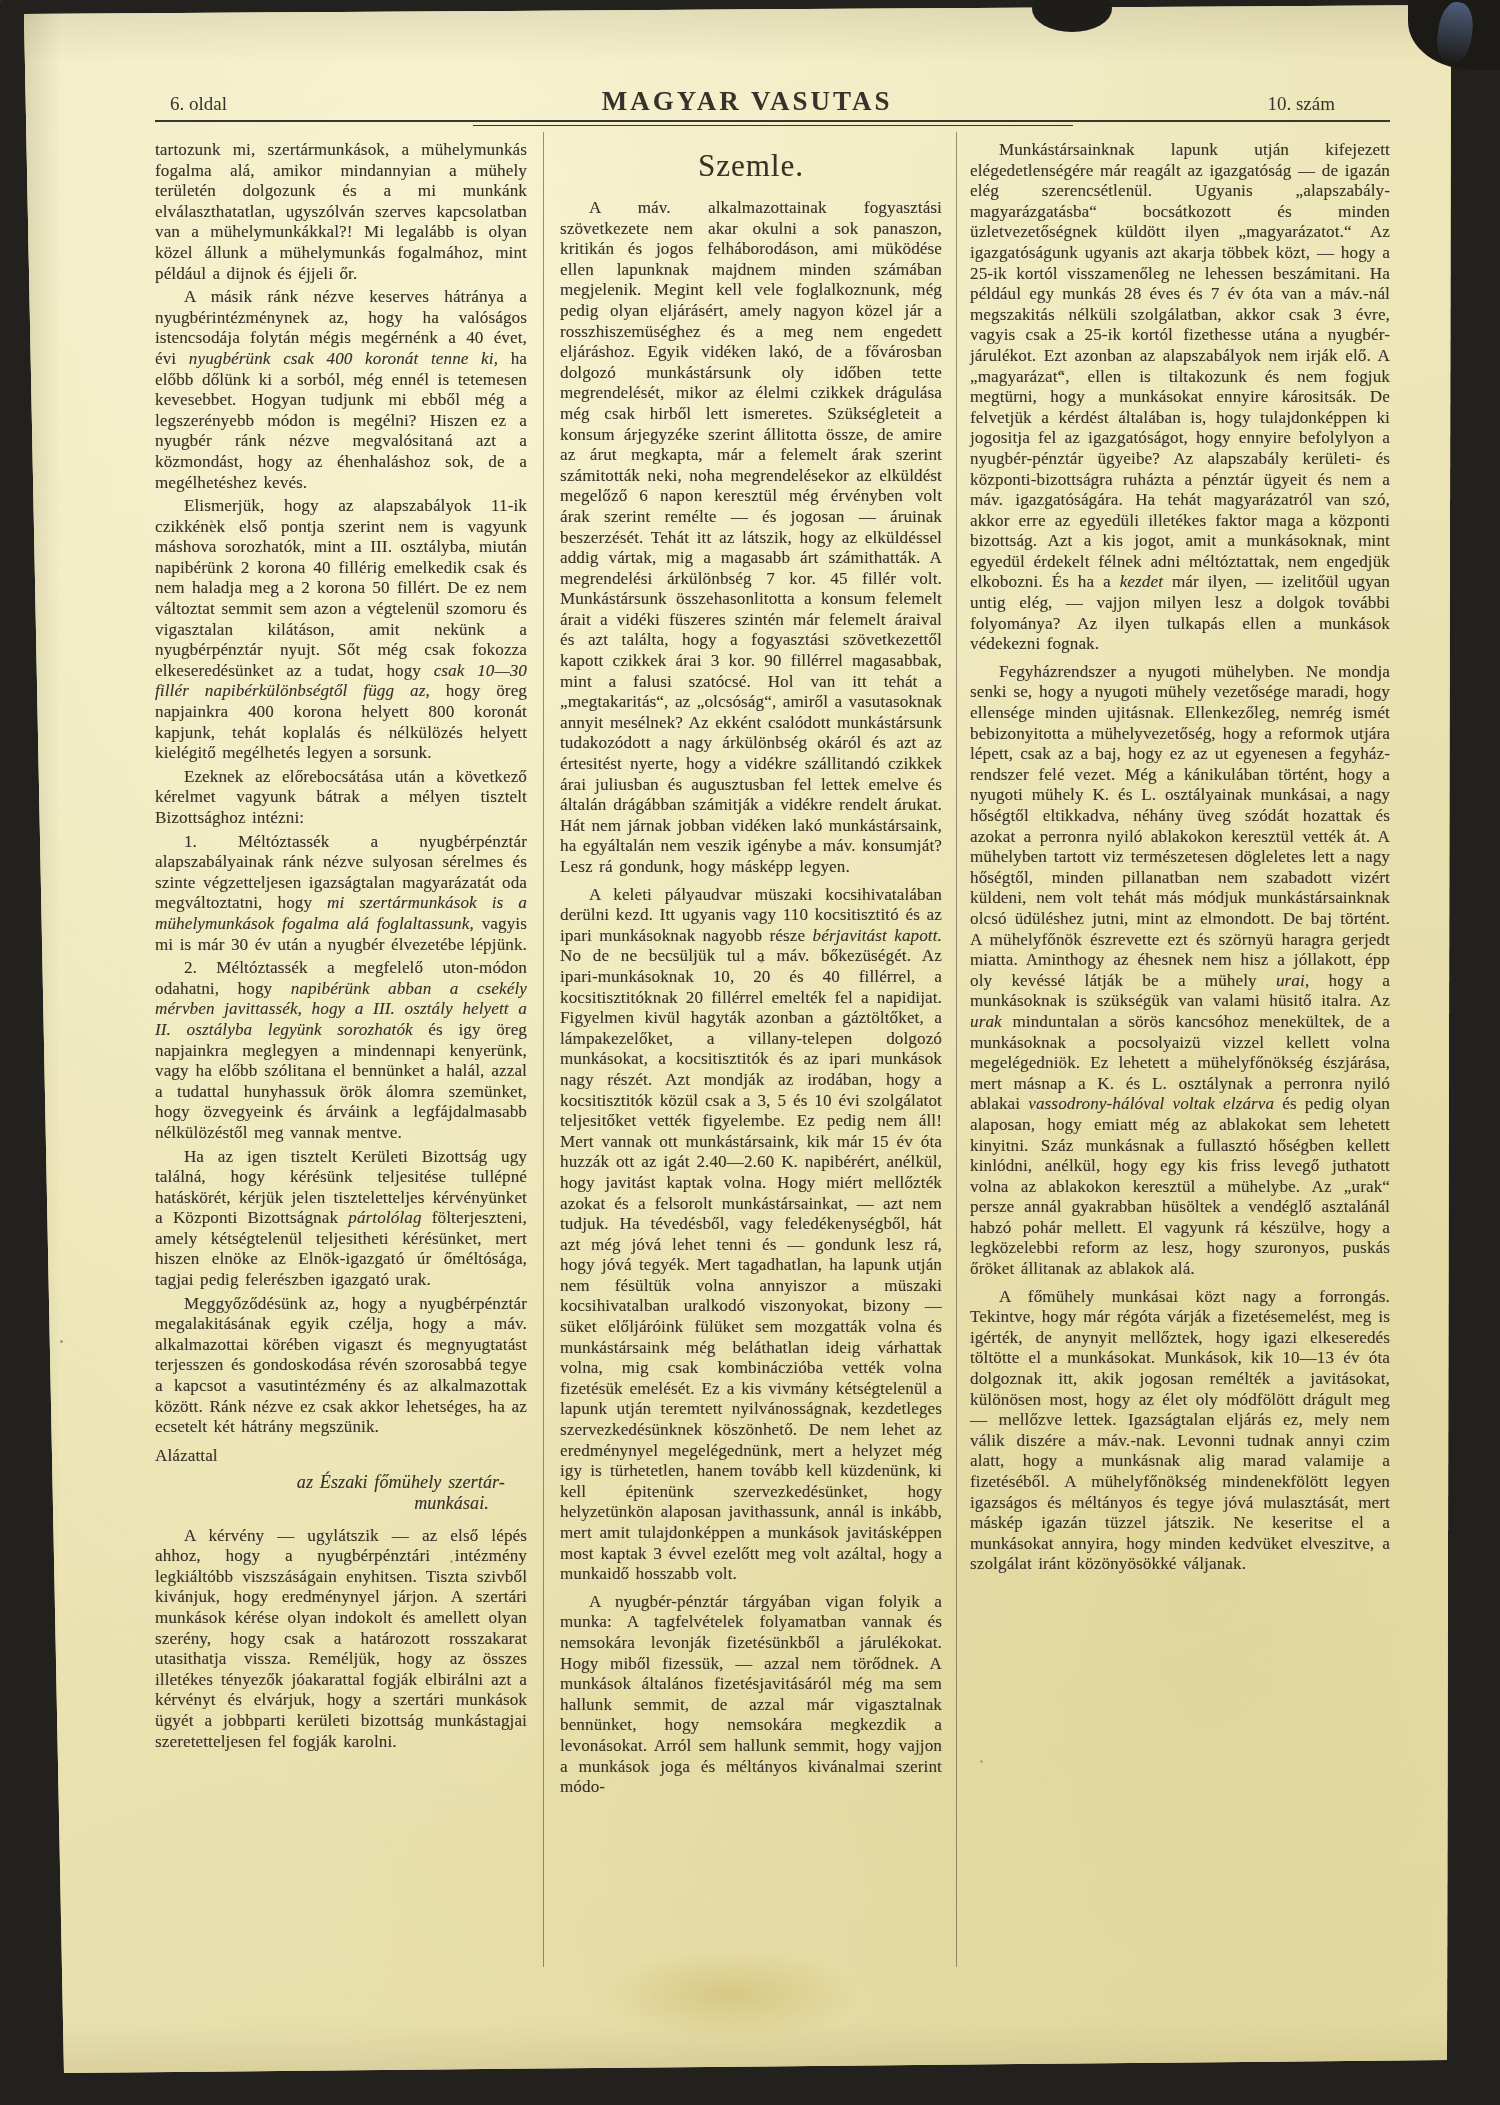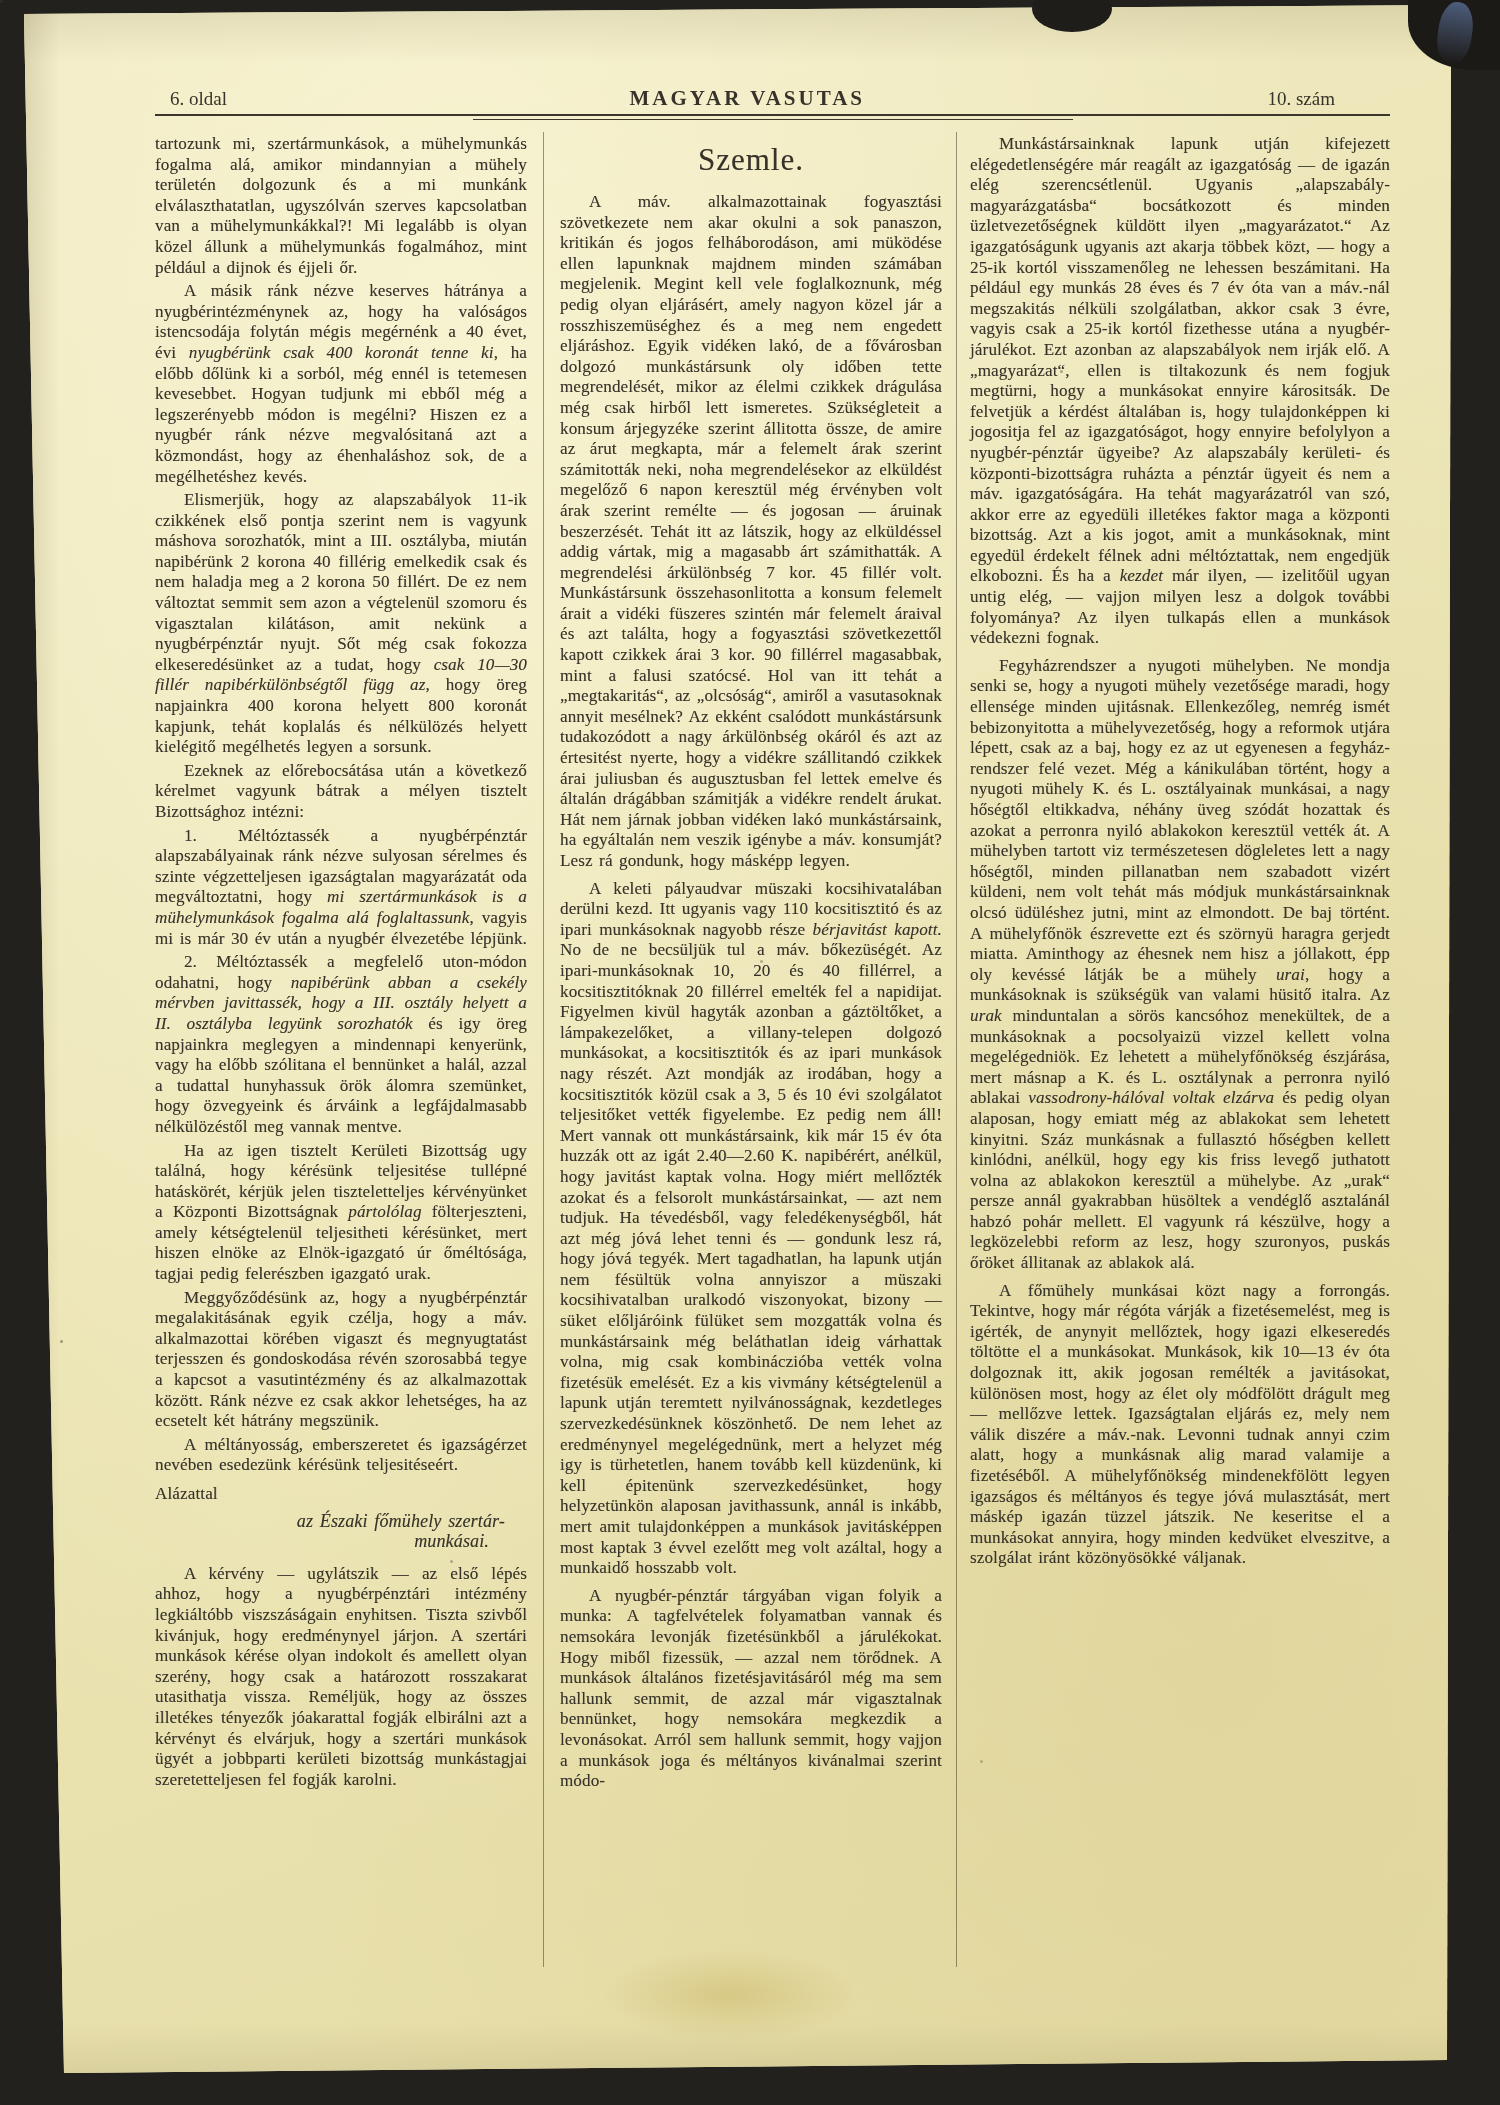--- a/index.html
+++ b/index.html
@@ -32,21 +32,21 @@
   .blob-blue{left:1438px;top:2px;width:34px;height:62px;background:linear-gradient(180deg,#55688c,rgba(85,104,140,0));border-radius:45%;opacity:.85;transform:rotate(8deg);}
   .stain{left:590px;top:1945px;width:280px;height:100px;position:absolute;
     background:radial-gradient(ellipse at center, rgba(185,155,62,.30), transparent 65%);}
   .speck{position:absolute;width:3px;height:3px;border-radius:50%;background:rgba(62,55,38,.55);
     box-shadow: 210px 520px 0 rgba(62,55,38,.4), 760px 960px 0 rgba(62,55,38,.35),
       1060px 370px 0 rgba(62,55,38,.4), 450px 1560px 0 rgba(62,55,38,.35),
       60px 1340px 0 rgba(62,55,38,.45), 980px 1760px 0 rgba(62,55,38,.3);}
   .content{position:absolute;left:155px;top:86px;width:1235px;color:var(--ink,#37332a);}
   .header{display:flex;justify-content:space-between;align-items:baseline;padding:0 55px 0 15px;}
   .header .lbl{font-size:19px;}
-  .masthead{font-size:21px;font-weight:bold;letter-spacing:3px;}
+  .masthead{font-size:27px;font-weight:bold;letter-spacing:3px;}
   .rule-main{height:2px;background:#3a362b;margin-top:3px;}
   .rule-sub{height:1px;background:#3a362b;width:600px;margin:3px auto 0;}
   .cols{display:flex;margin-top:14px;}
   .col{font-size:17px;line-height:20.6px;word-spacing:2px;letter-spacing:.15px;
        text-shadow:.3px .3px 0 rgba(55,51,42,.35);}
   .col1{width:372px;margin-right:33px;}
   .col2{width:382px;margin-right:28px;}
   .col3{width:420px;}
   .vrule{position:absolute;width:1px;top:46px;height:1835px;background:rgba(72,64,44,.55);}
   .vrule1{left:388px;}
@@ -84,21 +84,20 @@
   <div class="cols">
     <div class="col col1">
         <p class="blk body body-noindent"><span>tartozunk mi, szertármunkások, a mühelymunkás fogalma alá, amikor mindannyian a mühely területén dolgozunk és a mi munkánk elválaszthatatlan, ugyszólván szerves kapcsolatban van a mühelymunkákkal?! Mi legalább is olyan közel állunk a mühelymunkás fogalmához, mint például a dijnok és éjjeli őr.</span></p>
         <p class="blk body"><span>A másik ránk nézve keserves hátránya a nyugbérintézménynek az, hogy ha valóságos istencsodája folytán mégis megérnénk a 40 évet, évi </span><span class="em">nyugbérünk csak 400 koronát tenne ki</span><span>, ha előbb dőlünk ki a sorból, még ennél is tetemesen kevesebbet. Hogyan tudjunk mi ebből még a legszerényebb módon is megélni? Hiszen ez a nyugbér ránk nézve megvalósitaná azt a közmondást, hogy az éhenhaláshoz sok, de a megélhetéshez kevés.</span></p>
         <p class="blk body"><span>Elismerjük, hogy az alapszabályok 11-ik czikkének első pontja szerint nem is vagyunk máshova sorozhatók, mint a III. osztályba, miután napibérünk 2 korona 40 fillérig emelkedik csak és nem haladja meg a 2 korona 50 fillért. De ez nem változtat semmit sem azon a végtelenül szomoru és vigasztalan kilátáson, amit nekünk a nyugbérpénztár nyujt. Sőt még csak fokozza elkeseredésünket az a tudat, hogy </span><span class="em">csak 10—30 fillér napibérkülönbségtől függ az</span><span>, hogy öreg napjainkra 400 korona helyett 800 koronát kapjunk, tehát koplalás és nélkülözés helyett kielégitő megélhetés legyen a sorsunk.</span></p>
         <p class="blk body"><span>Ezeknek az előrebocsátása után a következő kérelmet vagyunk bátrak a mélyen tisztelt Bizottsághoz intézni:</span></p>
         <p class="blk body"><span>1. Méltóztassék a nyugbérpénztár alapszabályainak ránk nézve sulyosan sérelmes és szinte végzetteljesen igazságtalan magyarázatát oda megváltoztatni, hogy </span><span class="em">mi szertármunkások is a mühelymunkások fogalma alá foglaltassunk</span><span>, vagyis mi is már 30 év után a nyugbér élvezetébe lépjünk.</span></p>
         <p class="blk body"><span>2. Méltóztassék a megfelelő uton-módon odahatni, hogy </span><span class="em">napibérünk abban a csekély mérvben javittassék, hogy a III. osztály helyett a II. osztályba legyünk sorozhatók</span><span> és igy öreg napjainkra meglegyen a mindennapi kenyerünk, vagy ha előbb szólitana el bennünket a halál, azzal a tudattal hunyhassuk örök álomra szemünket, hogy özvegyeink és árváink a legfájdalmasabb nélkülözéstől meg vannak mentve.</span></p>
         <p class="blk body"><span>Ha az igen tisztelt Kerületi Bizottság ugy találná, hogy kérésünk teljesitése tullépné hatáskörét, kérjük jelen tiszteletteljes kérvényünket a Központi Bizottságnak </span><span class="em">pártolólag</span><span> fölterjeszteni, amely kétségtelenül teljesitheti kérésünket, mert hiszen elnöke az Elnök-igazgató úr őméltósága, tagjai pedig felerészben igazgató urak.</span></p>
         <p class="blk body"><span>Meggyőződésünk az, hogy a nyugbérpénztár megalakitásának egyik czélja, hogy a máv. alkalmazottai körében vigaszt és megnyugtatást terjesszen és gondoskodása révén szorosabbá tegye a kapcsot a vasutintézmény és az alkalmazottak között. Ránk nézve ez csak akkor lehetséges, ha az ecsetelt két hátrány megszünik.</span></p>
-        <p class="blk body"><span>A méltányosság, emberszeretet és igazságérzet nevében esedezünk kérésünk teljesitéseért.</span></p>
         <p class="blk right"><span>Alázattal</span></p>
         <p class="blk signature"><span>az Északi főmühely szertár-</span></p>
         <p class="blk signature2"><span>munkásai.</span></p>
         <p class="blk body"><span>A kérvény — ugylátszik — az első lépés ahhoz, hogy a nyugbérpénztári intézmény legkiáltóbb viszszáságain enyhitsen. Tiszta szivből kivánjuk, hogy eredménynyel járjon. A szertári munkások kérése olyan indokolt és amellett olyan szerény, hogy csak a határozott rosszakarat utasithatja vissza. Reméljük, hogy az összes illetékes tényezők jóakarattal fogják elbirálni azt a kérvényt és elvárjuk, hogy a szertári munkások ügyét a jobbparti kerületi bizottság munkástagjai szeretetteljesen fel fogják karolni.</span></p>
       </div>
     <div class="col col2">
         <p class="blk heading"><span>Szemle.</span></p>
         <p class="blk body"><span class="bd">A máv. alkalmazottainak fogyasztási szövetkezete</span><span> nem akar okulni a sok panaszon, kritikán és jogos felháborodáson, ami müködése ellen lapunknak majdnem minden számában megjelenik. Megint kell vele foglalkoznunk, még pedig olyan eljárásért, amely nagyon közel jár a rosszhiszemüséghez és a meg nem engedett eljáráshoz. Egyik vidéken lakó, de a fővárosban dolgozó munkástársunk oly időben tette megrendelését, mikor az élelmi czikkek drágulása még csak hirből lett ismeretes. Szükségleteit a konsum árjegyzéke szerint állitotta össze, de amire az árut megkapta, már a felemelt árak szerint számitották neki, noha megrendelésekor az elküldést megelőző 6 napon keresztül még érvényben volt árak szerint remélte — és jogosan — áruinak beszerzését. Tehát itt az látszik, hogy az elküldéssel addig vártak, mig a magasabb árt számithatták. A megrendelési árkülönbség 7 kor. 45 fillér volt. Munkástársunk összehasonlitotta a konsum felemelt árait a vidéki füszeres szintén már felemelt áraival és azt találta, hogy a fogyasztási szövetkezettől kapott czikkek árai 3 kor. 90 fillérrel magasabbak, mint a falusi szatócsé. Hol van itt tehát a „megtakaritás“, az „olcsóság“, amiről a vasutasoknak annyit mesélnek? Az ekként csalódott munkástársunk tudakozódott a nagy árkülönbség okáról és azt az értesitést nyerte, hogy a vidékre szállitandó czikkek árai juliusban és augusztusban fel lettek emelve és általán drágábban számitják a vidékre rendelt árukat. Hát nem járnak jobban vidéken lakó munkástársaink, ha egyáltalán nem veszik igénybe a máv. konsumját? Lesz rá gondunk, hogy másképp legyen.</span></p>
         <p class="blk body item"><span class="bd">A keleti pályaudvar müszaki kocsihivatalában</span><span> derülni kezd. Itt ugyanis vagy 110 kocsitisztitó és az ipari munkásoknak nagyobb része </span><span class="em">bérjavitást kapott.</span><span> No de ne becsüljük tul a máv. bőkezüségét. Az ipari-munkásoknak 10, 20 és 40 fillérrel, a kocsitisztitóknak 20 fillérrel emelték fel a napidijat. Figyelmen kivül hagyták azonban a gáztöltőket, a lámpakezelőket, a villany-telepen dolgozó munkásokat, a kocsitisztitók és az ipari munkások nagy részét. Azt mondják az irodában, hogy a kocsitisztitók közül csak a 3, 5 és 10 évi szolgálatot teljesitőket vették figyelembe. Ez pedig nem áll! Mert vannak ott munkástársaink, kik már 15 év óta huzzák ott az igát 2.40—2.60 K. napibérért, anélkül, hogy javitást kaptak volna. Hogy miért mellőzték azokat és a felsorolt munkástársainkat, — azt nem tudjuk. Ha tévedésből, vagy feledékenységből, hát azt még jóvá lehet tenni és — gondunk lesz rá, hogy jóvá tegyék. Mert tagadhatlan, ha lapunk utján nem fésültük volna annyiszor a müszaki kocsihivatalban uralkodó viszonyokat, bizony — süket előljáróink fülüket sem mozgatták volna és munkástársaink még beláthatlan ideig várhattak volna, mig csak kombináczióba vették volna fizetésük emelését. Ez a kis vivmány kétségtelenül a lapunk utján teremtett nyilvánosságnak, kezdetleges szervezkedésünknek köszönhető. De nem lehet az eredménynyel megelégednünk, mert a helyzet még igy is türhetetlen, hanem tovább kell küzdenünk, ki kell épitenünk szervezkedésünket, hogy helyzetünkön alaposan javithassunk, annál is inkább, mert amit tulajdonképpen a munkások javitásképpen most kaptak 3 évvel ezelőtt meg volt azáltal, hogy a munkaidő hosszabb volt.</span></p>
         <p class="blk body item"><span class="bd">A nyugbér-pénztár</span><span> tárgyában vigan folyik a munka: A tagfelvételek folyamatban vannak és nemsokára levonják fizetésünkből a járulékokat. Hogy miből fizessük, — azzal nem törődnek. A munkások általános fizetésjavitásáról még ma sem hallunk semmit, de azzal már vigasztalnak bennünket, hogy nemsokára megkezdik a levonásokat. Arról sem hallunk semmit, hogy vajjon a munkások joga és méltányos kivánalmai szerint módo-</span></p>

